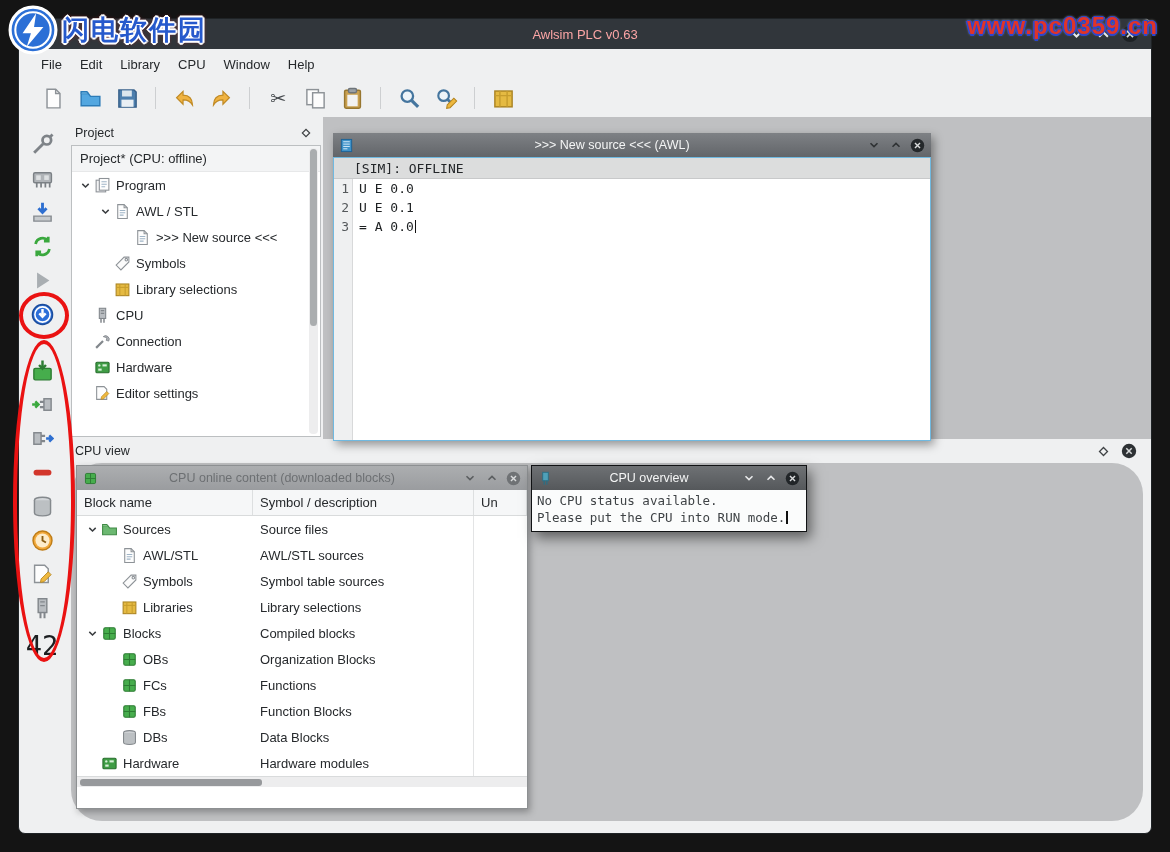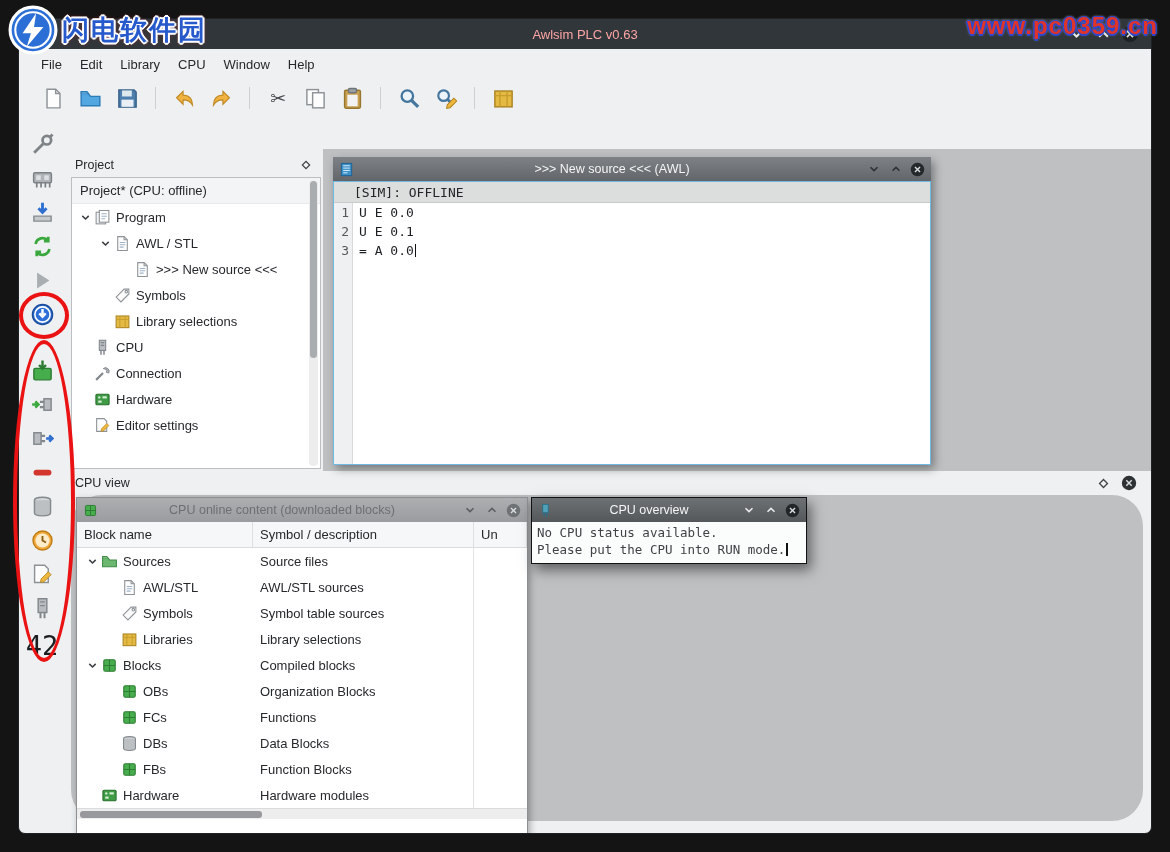--- a/index.html
+++ b/index.html
@@ -23,41 +23,41 @@
   .tool-sep{width:1px;height:22px;background:#cdcfd1;margin:0 4px;}
   .glyph-icon{font-size:19px;color:#44484c;line-height:1;font-family:"DejaVu Sans",sans-serif;}
   
   .app-body{flex:1;display:flex;min-height:0;}
   .side-iconbar{flex:0 0 46px;display:flex;flex-direction:column;align-items:center;padding-top:15px;gap:10px;}
   .side-button{width:24px;height:24px;flex:0 0 24px;display:flex;align-items:center;justify-content:center;}
   .side-button svg{width:23px;height:23px;}
   .side-spacer{height:12px;flex:0 0 12px;}
   .counter-label{font-family:"DejaVu Sans Mono",monospace;font-size:27px;color:#1c1f21;line-height:1;margin-top:2px;}
   .right-col{flex:1;display:flex;flex-direction:column;min-width:0;}
-  .top-row{flex:0 0 322px;display:flex;min-height:0;margin-top:32px;}
+  .top-row{flex:0 0 322px;display:flex;min-height:0;}
   
   .project-panel{flex:0 0 258px;display:flex;flex-direction:column;padding:4px 2px 2px 6px;}
   .panel-header{flex:0 0 24px;display:flex;align-items:center;font-size:12.5px;color:#26292c;padding:0 8px 0 4px;}
   .panel-header .hdr-btn{margin-left:auto;width:14px;height:14px;display:flex;align-items:center;justify-content:center;}
   .hdr-btn svg{width:12px;height:12px;}
   .tree-frame{flex:1;background:#fff;border:1px solid #bcbfc1;position:relative;overflow:hidden;}
   .tree-root-row{height:26px;display:flex;align-items:center;background:#f3f4f5;border-bottom:1px solid #e7e8e9;
     padding-left:8px;font-size:13px;color:#26292c;}
   .tree-row{height:26px;display:flex;align-items:center;font-size:13px;color:#26292c;}
   .tree-chev{width:14px;height:14px;flex:0 0 14px;display:flex;align-items:center;justify-content:center;}
   .tree-chev svg{width:11px;height:11px;}
   .tree-icon{width:17px;height:17px;flex:0 0 17px;margin:0 5px 0 2px;display:flex;}
   .tree-icon svg{width:17px;height:17px;}
   .tree-label{white-space:nowrap;}
   .vscrollbar{position:absolute;top:2px;right:2px;bottom:2px;width:9px;background:#ededee;border-radius:4px;}
   .vscroll-thumb{position:absolute;top:1px;left:1px;right:1px;height:62%;background:#aaadaf;border-radius:4px;}
   
   .mdi-top{flex:1;background:#bfc0c2;position:relative;min-width:0;}
   .subwindow{position:absolute;display:flex;flex-direction:column;}
-  .editor-sub{left:10px;top:8px;width:598px;height:308px;box-shadow:3px 4px 9px rgba(0,0,0,.38);}
+  .editor-sub{left:10px;top:16px;width:598px;height:308px;box-shadow:3px 4px 9px rgba(0,0,0,.38);}
   .sub-titlebar{flex:0 0 24px;display:flex;align-items:center;padding:0 6px;position:relative;}
   .sub-titlebar.active{background:linear-gradient(#7e8185,#626569);}
   .sub-titlebar.inactive{background:linear-gradient(#acaeb0,#9a9c9f);}
   .sub-titlebar.dark{background:linear-gradient(#6e7174,#55585b);}
   .sub-title{position:absolute;left:24px;right:64px;text-align:center;font-size:12.5px;color:#f4f5f5;
     white-space:nowrap;overflow:hidden;}
   .sub-title.inactive-t{color:#6d7073;}
   .sub-controls{margin-left:auto;display:flex;gap:7px;align-items:center;z-index:2;}
   .sub-ctl{width:15px;height:15px;display:flex;align-items:center;justify-content:center;}
   .sub-ctl svg{width:12px;height:12px;}
@@ -720,42 +720,42 @@
                     </div>
                     <div class="td desc">Functions</div>
                     <div class="td"></div>
                   </div>
                   <div class="trow">
                     <div class="td name">
                       <span class="tree-indent" style="width: 28px;"></span>
                       <span class="tree-chev"></span>
                       <span class="tree-icon">
                         <svg viewBox="0 0 16 16">
+                          <rect x="2.6" y="2.6" width="10.8" height="10.8" rx="1.4" fill="#47ad4d" stroke="#2d7c33"></rect>
+                          <path d="M2.6 8h10.8M8 2.6v10.8" stroke="#2d7c33"></path>
+                        </svg>
+                      </span>
+                      <span class="tree-label">FBs</span>
+                    </div>
+                    <div class="td desc">Function Blocks</div>
+                    <div class="td"></div>
+                  </div>
+                  <div class="trow">
+                    <div class="td name">
+                      <span class="tree-indent" style="width: 28px;"></span>
+                      <span class="tree-chev"></span>
+                      <span class="tree-icon">
+                        <svg viewBox="0 0 16 16">
                           <ellipse cx="8" cy="3.6" rx="5.6" ry="2.1" fill="#d3d6d9" stroke="#84898d"></ellipse>
                           <path d="M2.4 3.6v8.8c0 1.2 2.5 2.1 5.6 2.1s5.6-.9 5.6-2.1V3.6" fill="#bcc0c3" stroke="#84898d"></path>
                         </svg>
                       </span>
                       <span class="tree-label">DBs</span>
                     </div>
                     <div class="td desc">Data Blocks</div>
-                    <div class="td"></div>
-                  </div>
-                  <div class="trow">
-                    <div class="td name">
-                      <span class="tree-indent" style="width: 28px;"></span>
-                      <span class="tree-chev"></span>
-                      <span class="tree-icon">
-                        <svg viewBox="0 0 16 16">
-                          <rect x="2.6" y="2.6" width="10.8" height="10.8" rx="1.4" fill="#47ad4d" stroke="#2d7c33"></rect>
-                          <path d="M2.6 8h10.8M8 2.6v10.8" stroke="#2d7c33"></path>
-                        </svg>
-                      </span>
-                      <span class="tree-label">FBs</span>
-                    </div>
-                    <div class="td desc">Function Blocks</div>
                     <div class="td"></div>
                   </div>
                   <div class="trow">
                     <div class="td name">
                       <span class="tree-indent" style="width: 8px;"></span>
                       <span class="tree-chev"></span>
                       <span class="tree-icon">
                         <svg viewBox="0 0 16 16">
                           <rect x="1.8" y="3" width="12.4" height="10" rx="1" fill="#3f9c45" stroke="#276e2c"></rect>
                           <circle cx="5" cy="6" r="1.1" fill="#d8f0d9"></circle>

